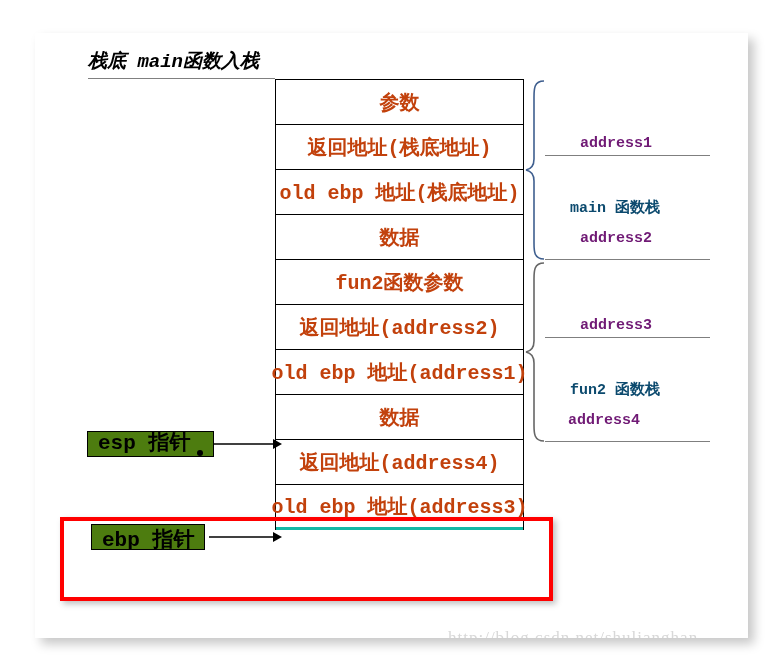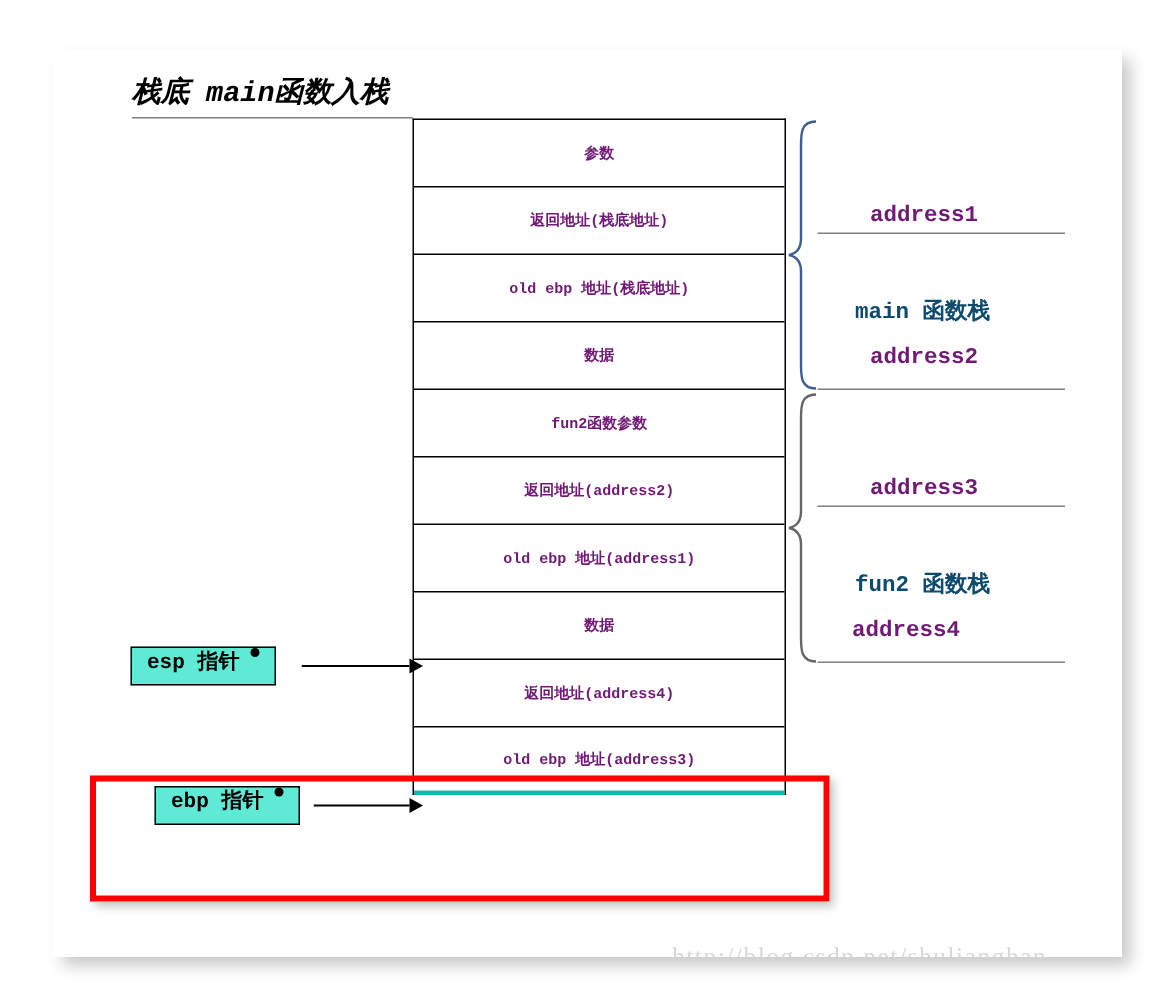--- a/index.html
+++ b/index.html
@@ -60,23 +60,23 @@
     box-sizing: border-box;
   }
   .stack-cell {
     height: 45px;
     border-bottom: 1px solid #000000;
     display: flex;
     align-items: center;
     justify-content: center;
     box-sizing: border-box;
     font-family: "Liberation Mono", "DejaVu Sans Mono", monospace;
-    font-size: 10px;
-    font-weight: bold;
-    color: #701a75;
+    font-size: 20px;
+    font-weight: bold;
+    color: #c2410c;
     white-space: nowrap;
   }
   .stack-cell:last-child { border-bottom: 3px solid #14b8a6; }
 
   
   .group-rule {
     position: absolute;
     left: 510px;
     height: 1px;
     background: #7f7f7f;
@@ -99,28 +99,28 @@
     white-space: nowrap;
   }
 
   
   .brace-svg { position: absolute; }
 
   
   .pointer-box {
     position: absolute;
     border: 1px solid #000000;
-    background: #5eead4;
+    background: #4d7c0f;
     height: 26px;
     display: flex;
-    align-items: flex-start;
+    align-items: flex-end;
     padding: 0 10px;
     box-sizing: border-box;
     font-family: "Liberation Mono", "DejaVu Sans Mono", monospace;
-    font-size: 14px;
+    font-size: 21px;
     font-weight: bold;
     color: #000000;
     white-space: nowrap;
     z-index: 6;
   }
   .pointer-box .dot {
     display: inline-block;
     width: 6px;
     height: 6px;
     border-radius: 50%;
@@ -196,21 +196,21 @@
 
   <div class="pointer-box" style="left:52px; top:398px;">
     <span>esp 指针</span>
     <span class="dot"></span>
   </div>
   <svg class="pointer-arrow" style="left:166px; top:403px;" width="82" height="16" viewBox="0 0 82 16">
     <line x1="0" y1="8" x2="72" y2="8" stroke="#000000" stroke-width="1.4"></line>
     <polygon points="72,3 81,8 72,13" fill="#000000"></polygon>
   </svg>
 
-  <div class="pointer-box" style="left:68px; top:491px;">
+  <div class="pointer-box" style="left:56px; top:491px;flex-direction:column;">
     <span>ebp 指针</span>
     <span class="dot"></span>
   </div>
   <svg class="pointer-arrow" style="left:174px; top:496px;" width="74" height="16" viewBox="0 0 74 16">
     <line x1="0" y1="8" x2="64" y2="8" stroke="#000000" stroke-width="1.4"></line>
     <polygon points="64,3 73,8 64,13" fill="#000000"></polygon>
   </svg>
 
   <div id="red-highlight" style="border-color: rgb(255, 0, 0);"></div>
 

